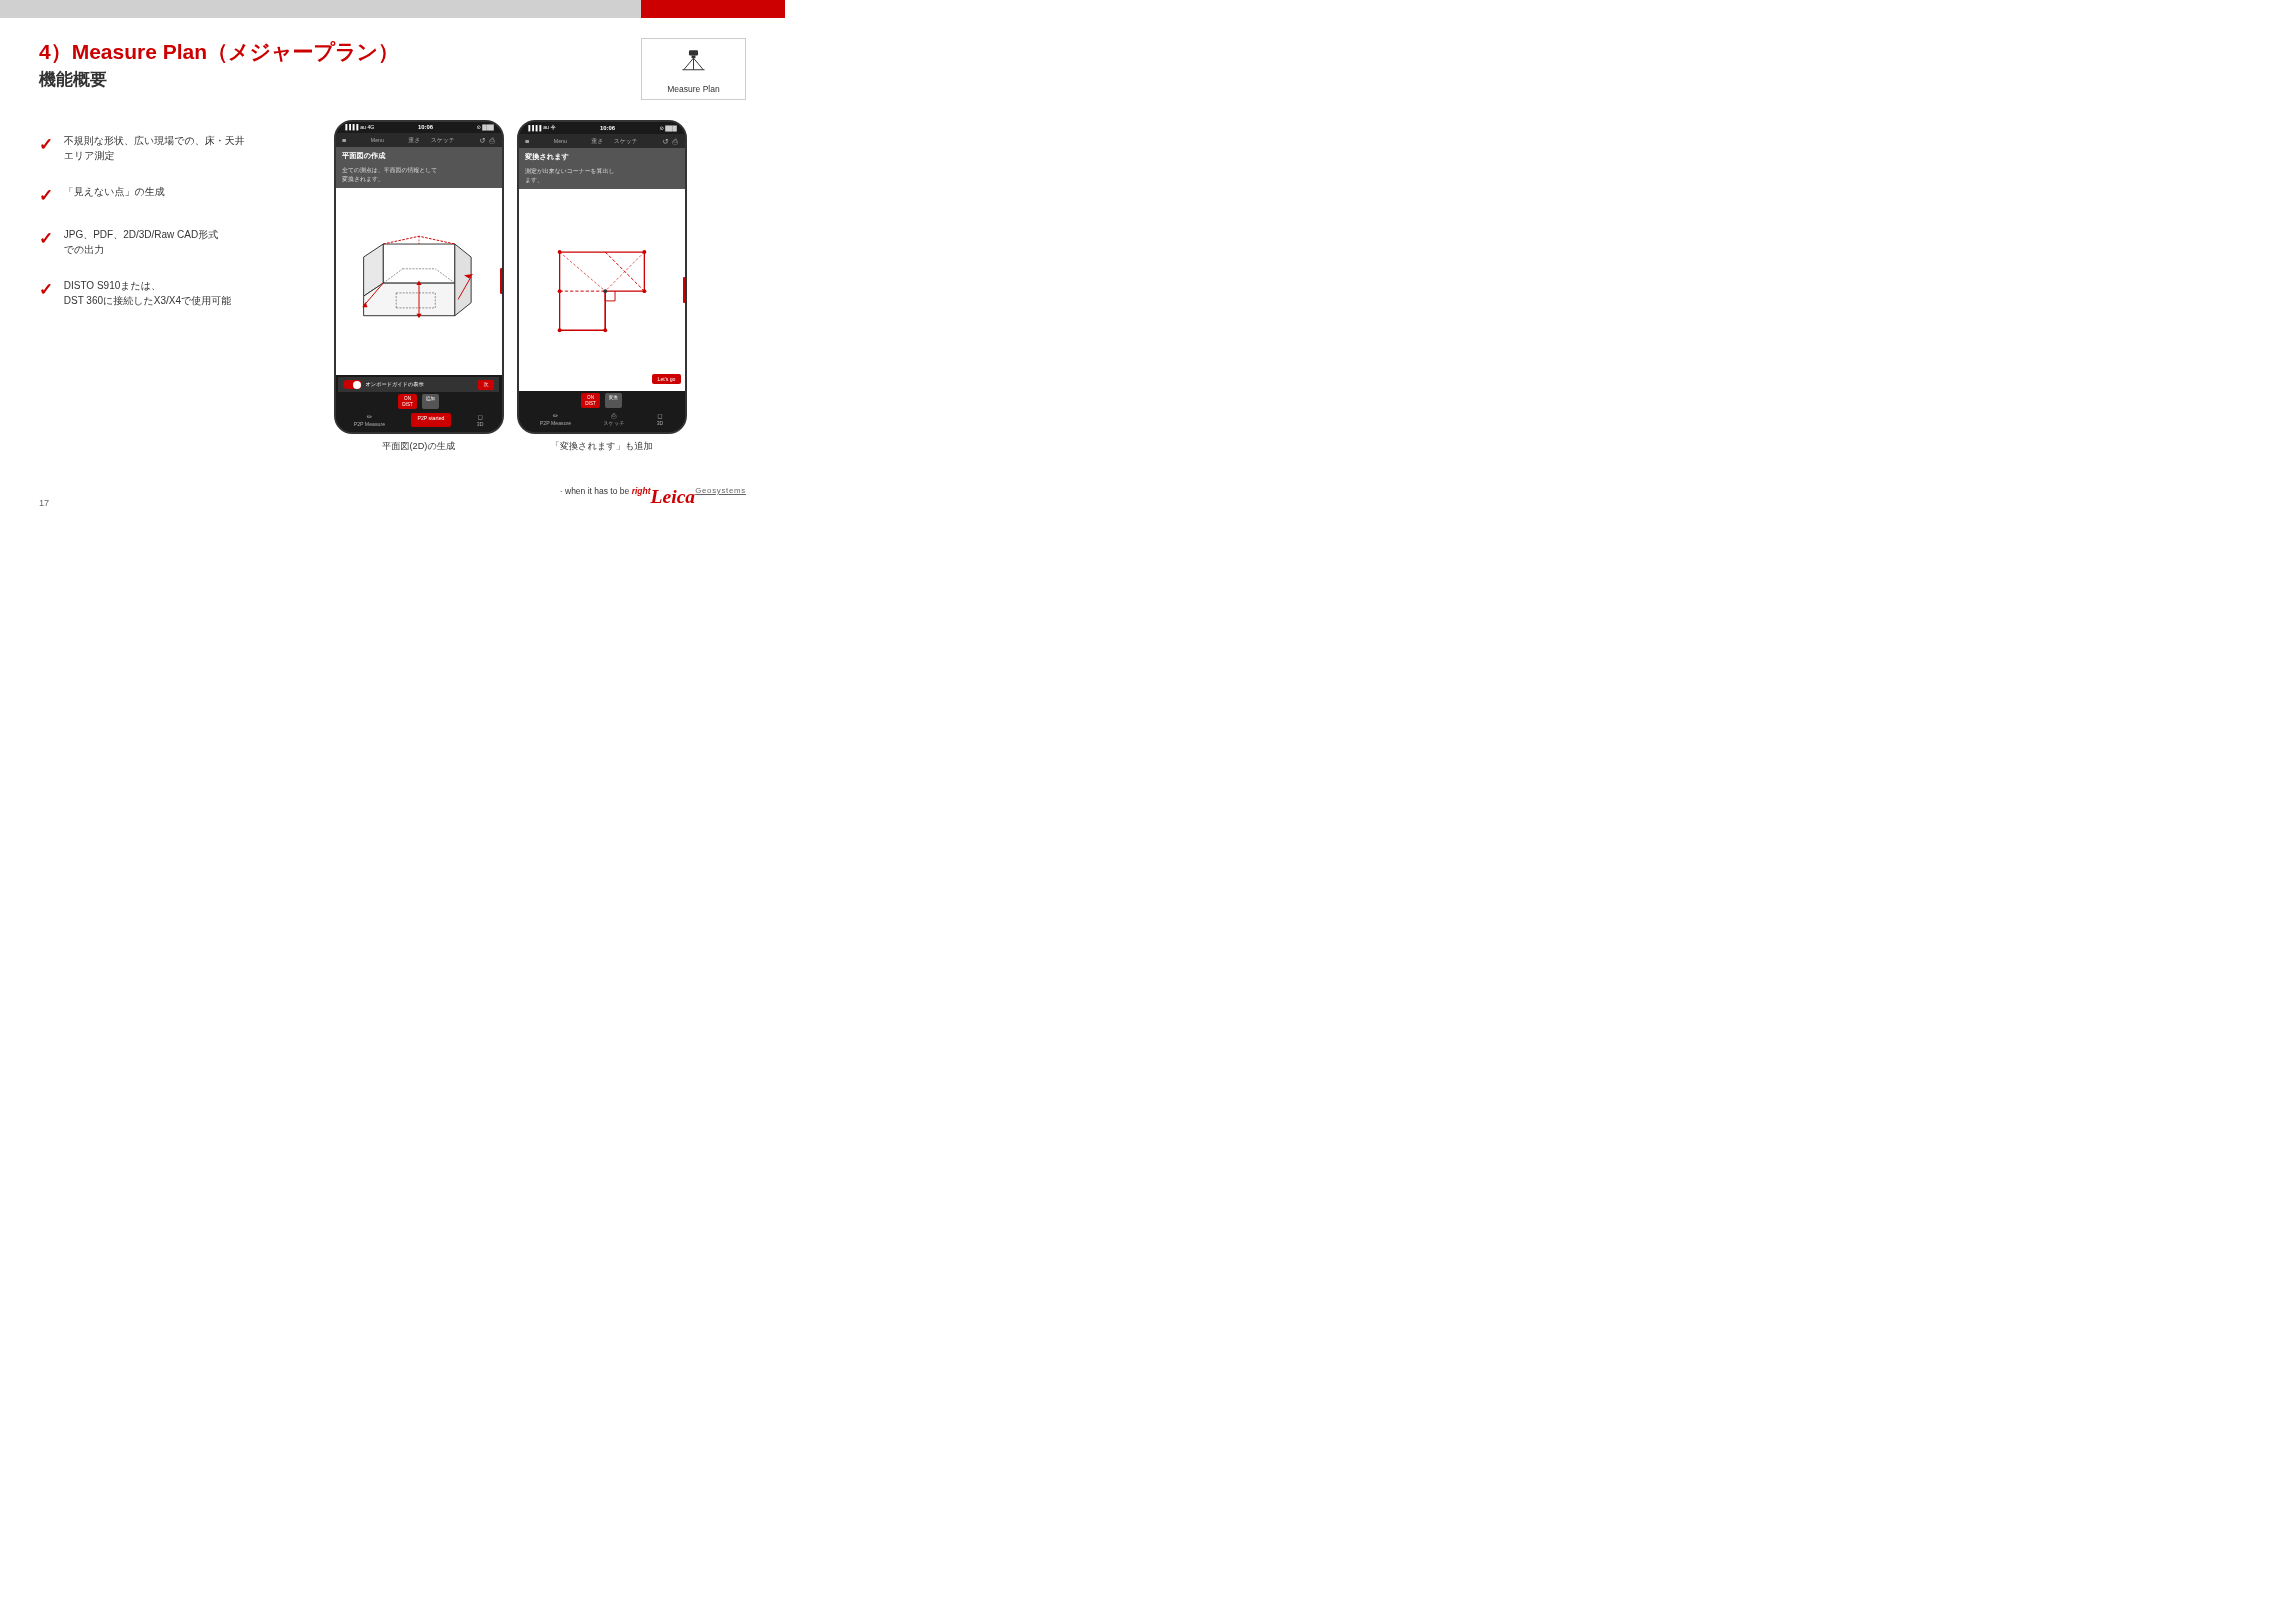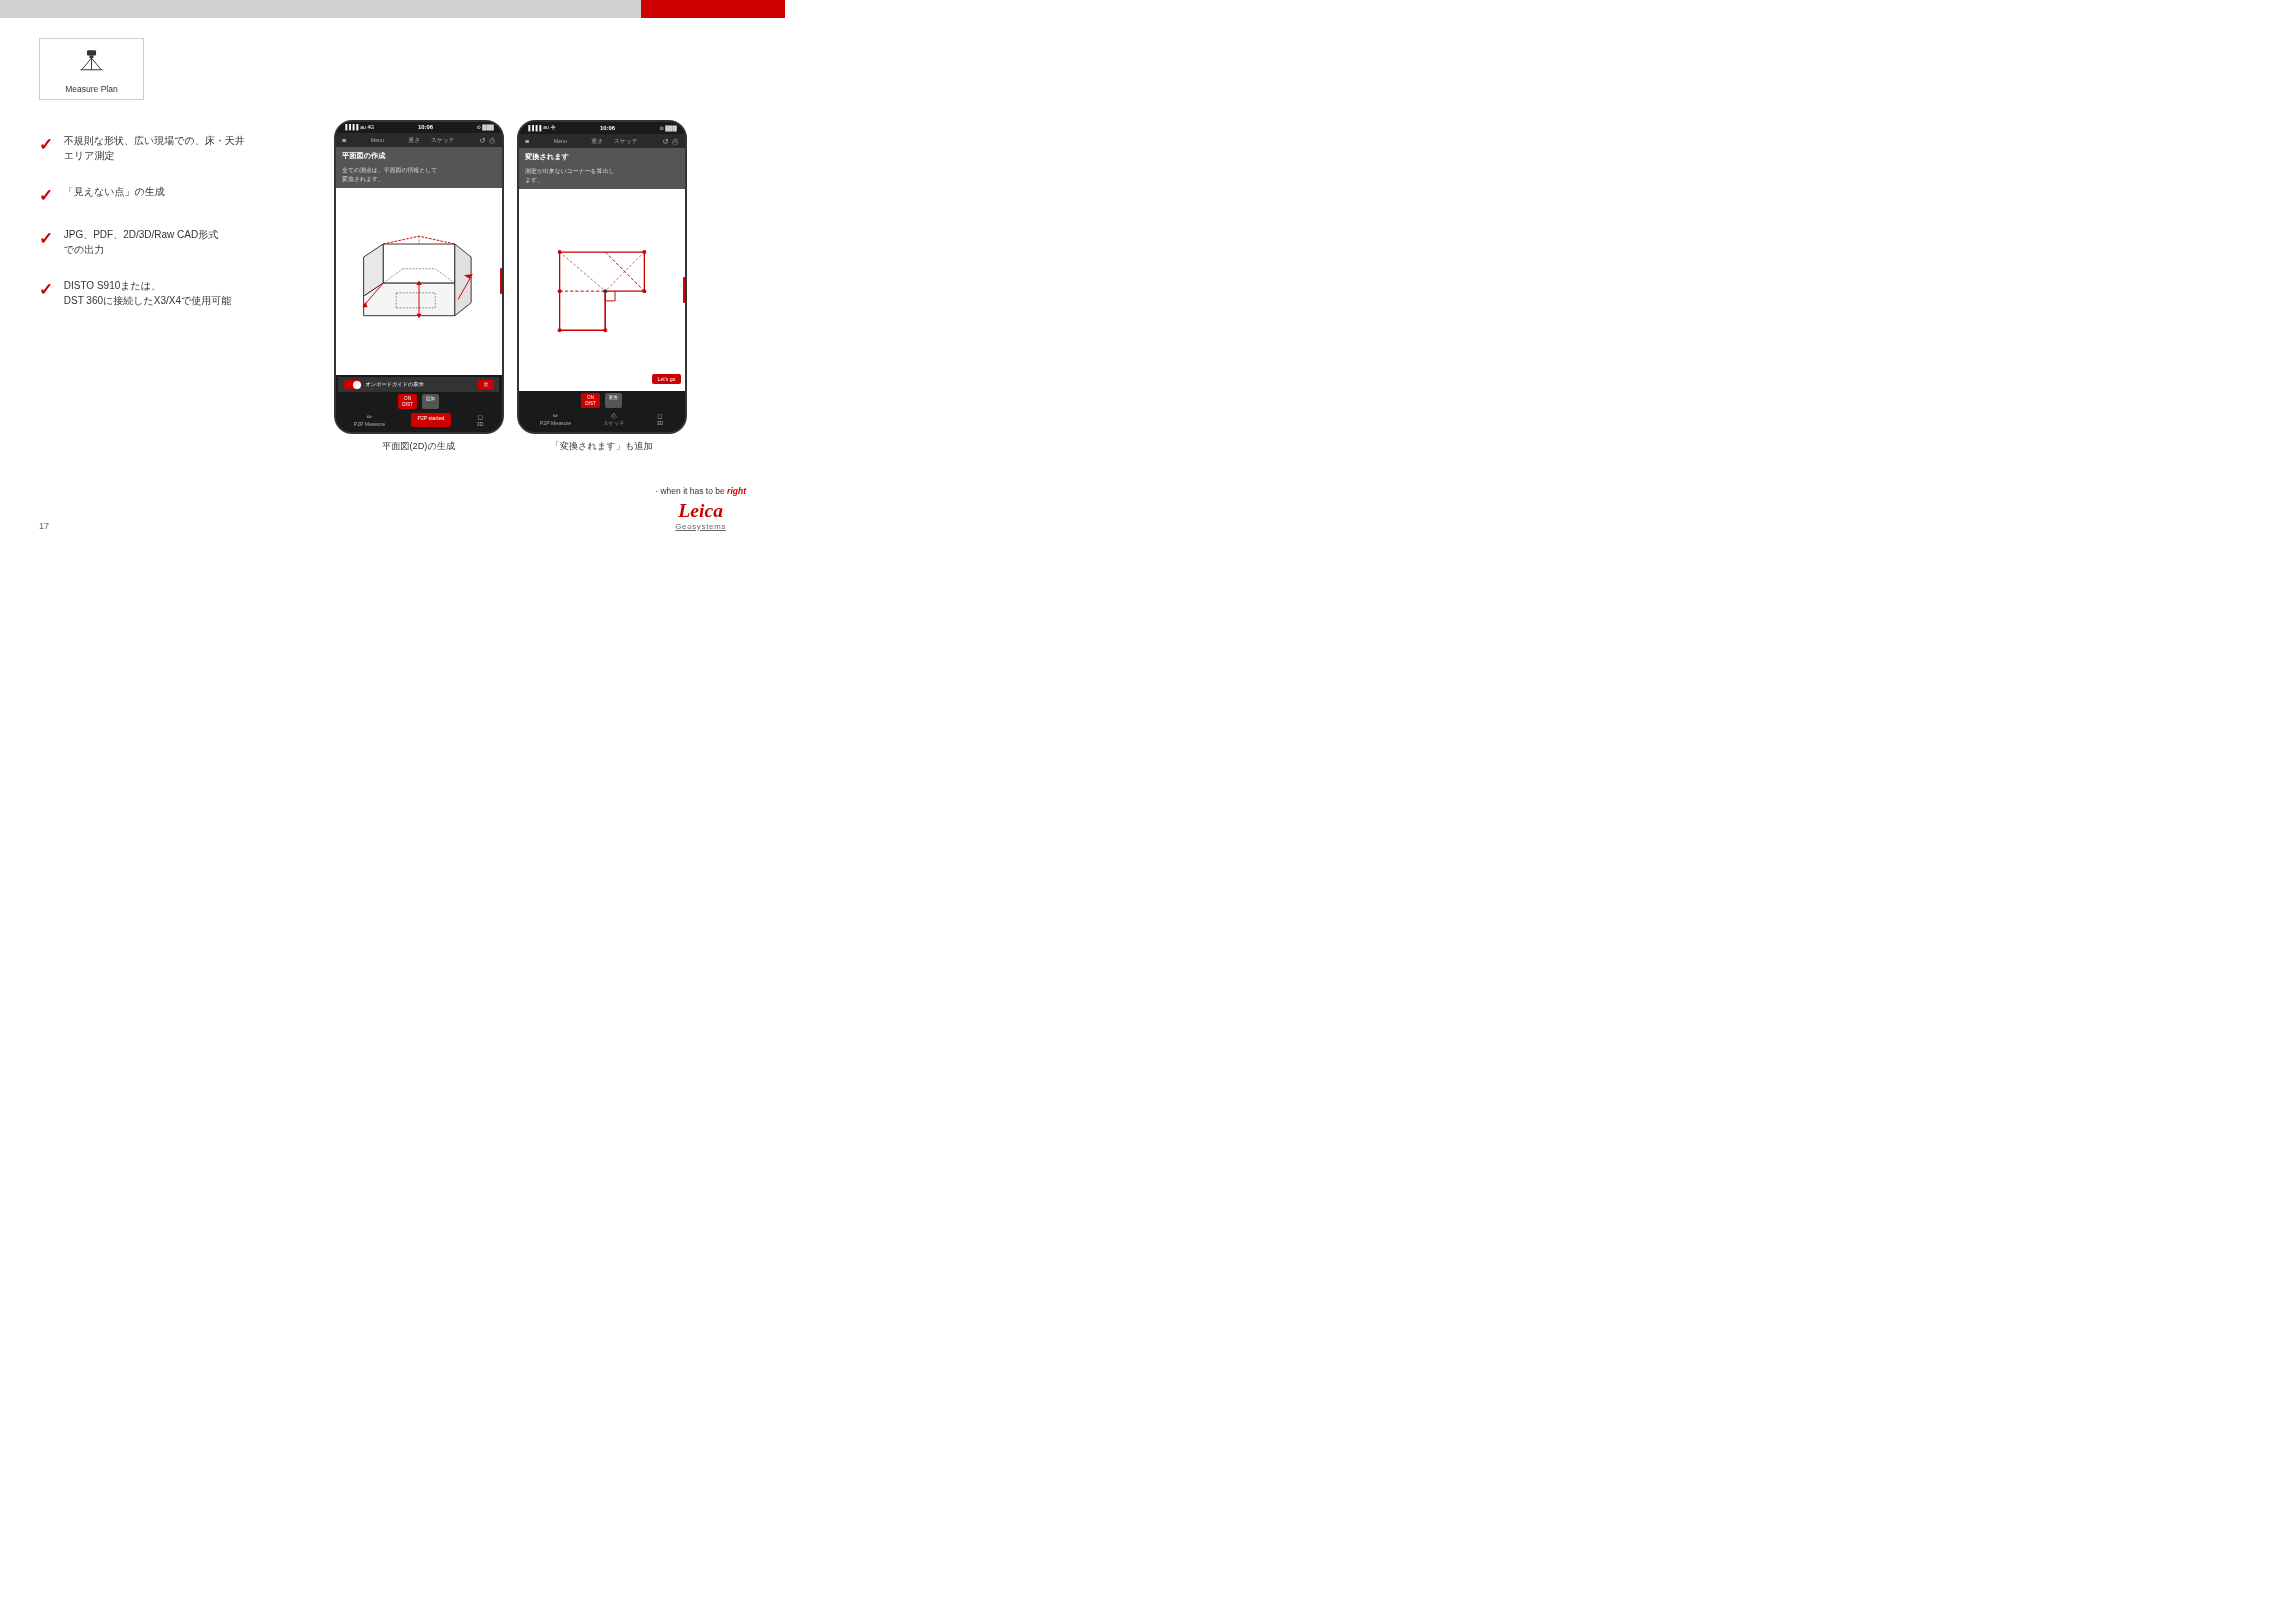--- a/index.html
+++ b/index.html
@@ -347,35 +347,39 @@
       padding: 2px 6.5px;
       border-radius: 2px;
       position: absolute;
       right: 18.3px;
       bottom: 39px;
     }
 
     
     .leica-brand {
       display: flex;
-      flex-direction: column;
-      align-items: center;
+      flex-direction: row;
+      align-items: flex-start;
     }
   </style>
 </head>
 <body>
 
 <div class="top-bar">
   <div class="top-bar-gray"></div>
   <div class="top-bar-red"></div>
 </div>
 
 <div class="main-content">
 
   <div class="header-area">
+    <div class="title-block">
+      <div class="title-main">4）Measure Plan（メジャープラン）</div>
+      <div class="title-sub">機能概要</div>
+    </div>
     <div class="icon-box">
 
       <span class="icon-box-icon">
         <svg width="33" height="26" viewBox="0 0 50 40">
 
           <rect x="18" y="5" width="14" height="8" rx="2" fill="#333"></rect>
           <rect x="22" y="13" width="6" height="4" fill="#333"></rect>
           <line x1="25" y1="17" x2="10" y2="35" stroke="#333" stroke-width="1.5"></line>
           <line x1="25" y1="17" x2="25" y2="35" stroke="#333" stroke-width="1.5"></line>
           <line x1="25" y1="17" x2="40" y2="35" stroke="#333" stroke-width="1.5"></line>

